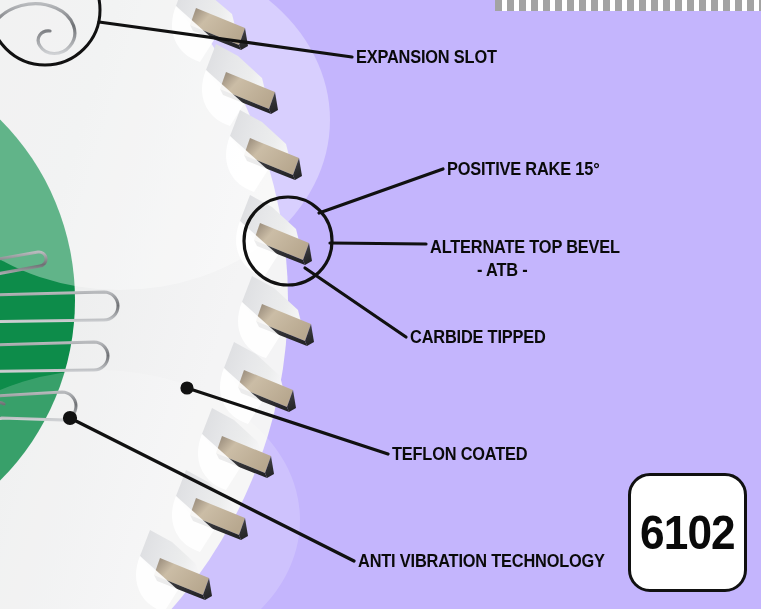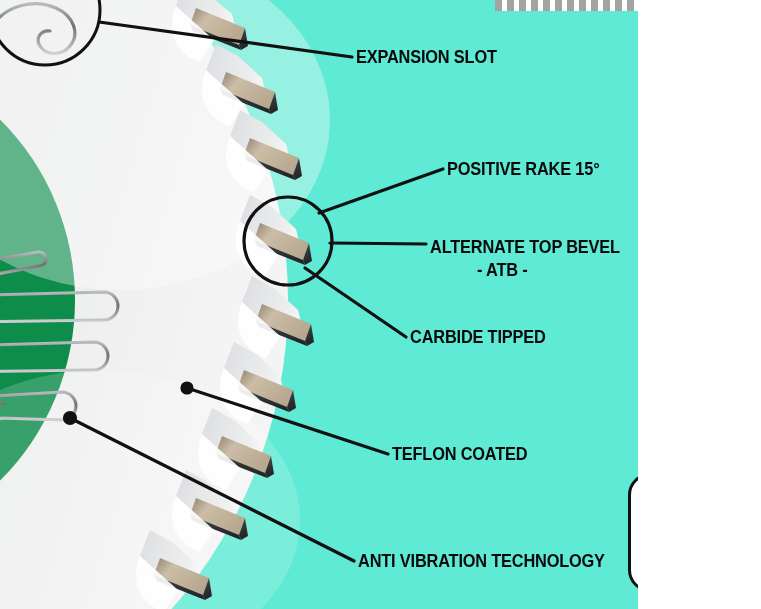--- a/index.html
+++ b/index.html
@@ -6,23 +6,23 @@
   html, body {
     margin: 0;
     padding: 0;
     background: #ffffff;
   }
   body {
     font-family: "Liberation Sans", sans-serif;
   }
   #stage {
     position: relative;
-    width: 638px;
+    width: 761px;
     height: 609px;
-    background: #5eead4;
+    background: #c4b5fd;
     overflow: hidden;
   }
 
   
   #top-strip {
     position: absolute;
     left: 495px;
     top: 0px;
     width: 266px;
     height: 11px;

